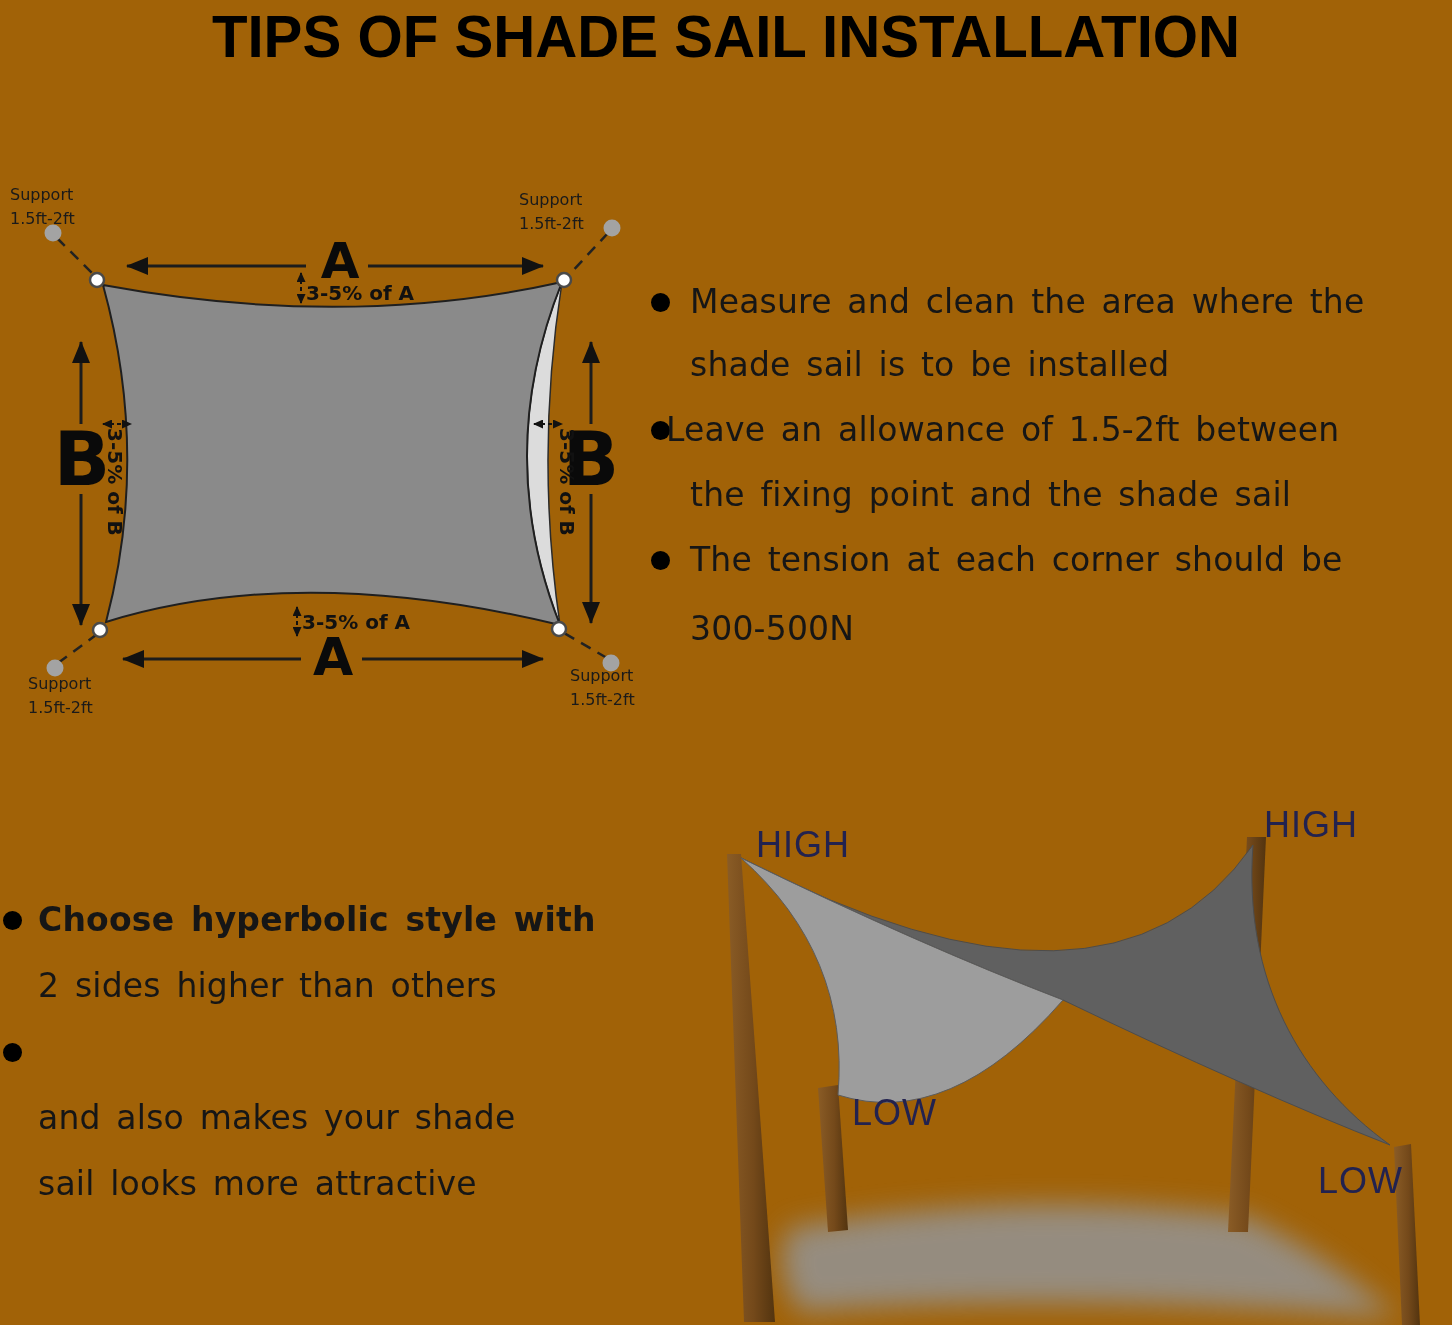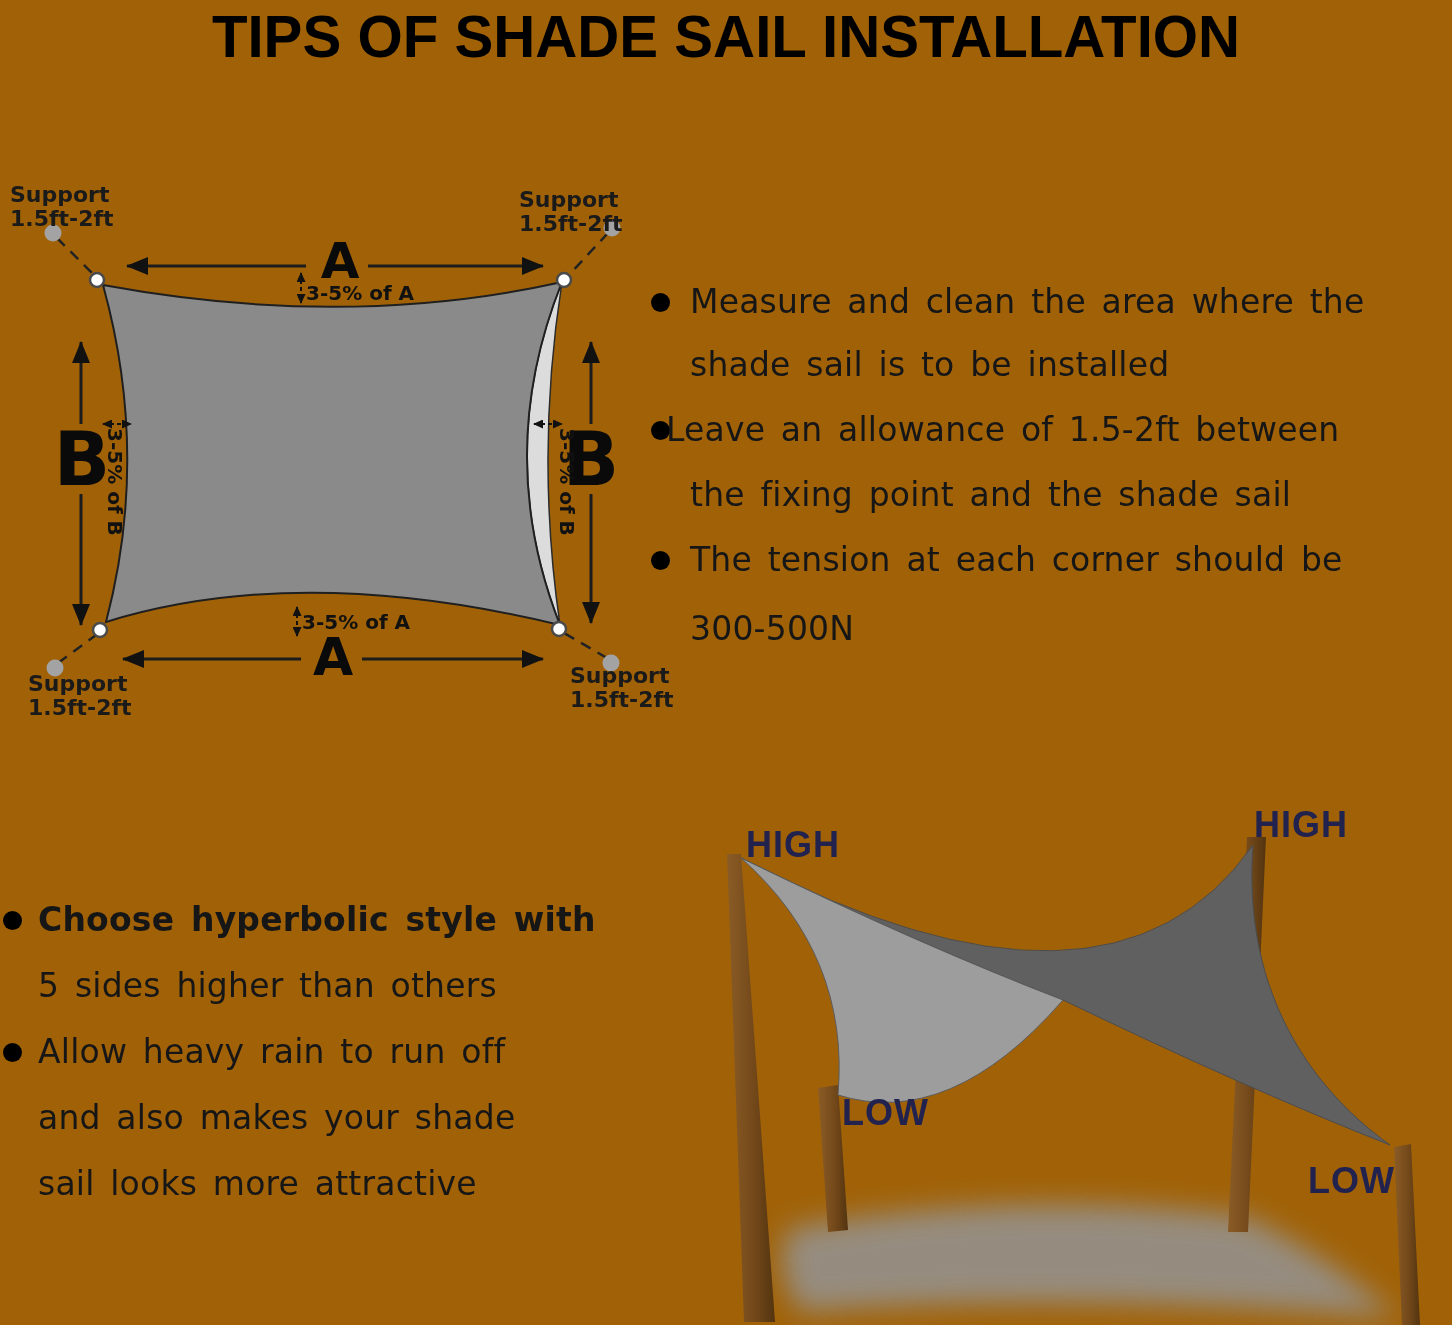--- a/index.html
+++ b/index.html
@@ -8,41 +8,42 @@
     font-family:"DejaVu Sans",sans-serif;color:#161616;overflow:hidden;
   }
   .abs{position:absolute;}
   #title{
     left:0;top:2px;width:1452px;text-align:center;white-space:nowrap;
     font-size:60px;font-weight:800;letter-spacing:0px;color:#000;
     font-family:"Liberation Sans",sans-serif;
     transform:scaleX(0.97);transform-origin:center;
   }
   .support{
-    font-size:22px;font-weight:700;line-height:24px;color:#1a1a1a;white-space:nowrap;
+    font-size:16px;font-weight:400;line-height:24px;color:#1a1a1a;white-space:nowrap;
   }
   .dimletter{
     font-weight:800;color:#0a0a0a;text-align:center;width:80px;white-space:nowrap;
     font-family:"DejaVu Sans",sans-serif;
   }
   .pct{
     font-size:20px;font-weight:700;color:#111;white-space:nowrap;
   }
   .pct.rot{transform:rotate(90deg);transform-origin:top left;}
   .tipline{
     font-size:33px;font-weight:400;line-height:42px;color:#161616;white-space:nowrap;
     word-spacing:5px;letter-spacing:0.2px;text-align:center;
   }
   .bdot{
     width:19px;height:19px;border-radius:50%;background:#000;
   }
   .postlabel{
     font-family:"Liberation Sans",sans-serif;
-    font-size:36px;font-weight:700;color:var(--color-navy,#22224f);white-space:nowrap;
+    font-size:36px;font-weight:400;color:var(--color-navy,#22224f);white-space:nowrap;
     letter-spacing:1px;
+    margin-left:10px;
   }
 </style>
 </head>
 <body>
 
 <div id="canvas">
 
   <div id="title" class="abs">TIPS OF SHADE SAIL INSTALLATION</div>
 
   <svg class="abs" style="left:0;top:150px;" width="700" height="600" viewBox="0 150 700 600">
@@ -137,22 +138,21 @@
   <div class="abs tipline" style="left:690px;top:344px;">shade sail is to be installed</div>
   <div class="abs tipline" style="left:666px;top:409px;">Leave an allowance of 1.5-2ft between</div>
   <div class="abs tipline" style="left:690px;top:474px;">the fixing point and the shade sail</div>
   <div class="abs tipline" style="left:690px;top:539px;">The tension at each corner should be</div>
   <div class="abs tipline" style="left:690px;top:608px;">300-500N</div>
 
   <div class="abs bdot" style="left:3px;top:911px;"></div>
   <div class="abs bdot" style="left:3px;top:1043px;"></div>
 
   <div class="abs tipline" style="left:38px;top:899px;font-weight:bold;">Choose hyperbolic style with</div>
-  <div class="abs tipline" style="left:38px;top:965px;">5 sides higher than others</div>
-  <div class="abs tipline" style="left:38px;top:1031px;">Allow heavy rain to run off</div>
+  <div class="abs tipline" style="left:38px;top:965px;">2 sides higher than others</div>
   <div class="abs tipline" style="left:38px;top:1163px;">sail looks more attractive</div>
   <div class="abs tipline" style="left:38px;top:1097px;">and also makes your shade</div>
 
   <svg class="abs" style="left:640px;top:780px;" width="812" height="545" viewBox="640 780 812 545">
     <defs>
       <linearGradient id="postgrad" x1="0" y1="0" x2="1" y2="0">
         <stop offset="0" style="stop-color:var(--color-post-light)"></stop>
         <stop offset="0.55" style="stop-color:var(--color-post-mid)"></stop>
         <stop offset="1" style="stop-color:var(--color-post-dark)"></stop>
       </linearGradient>

